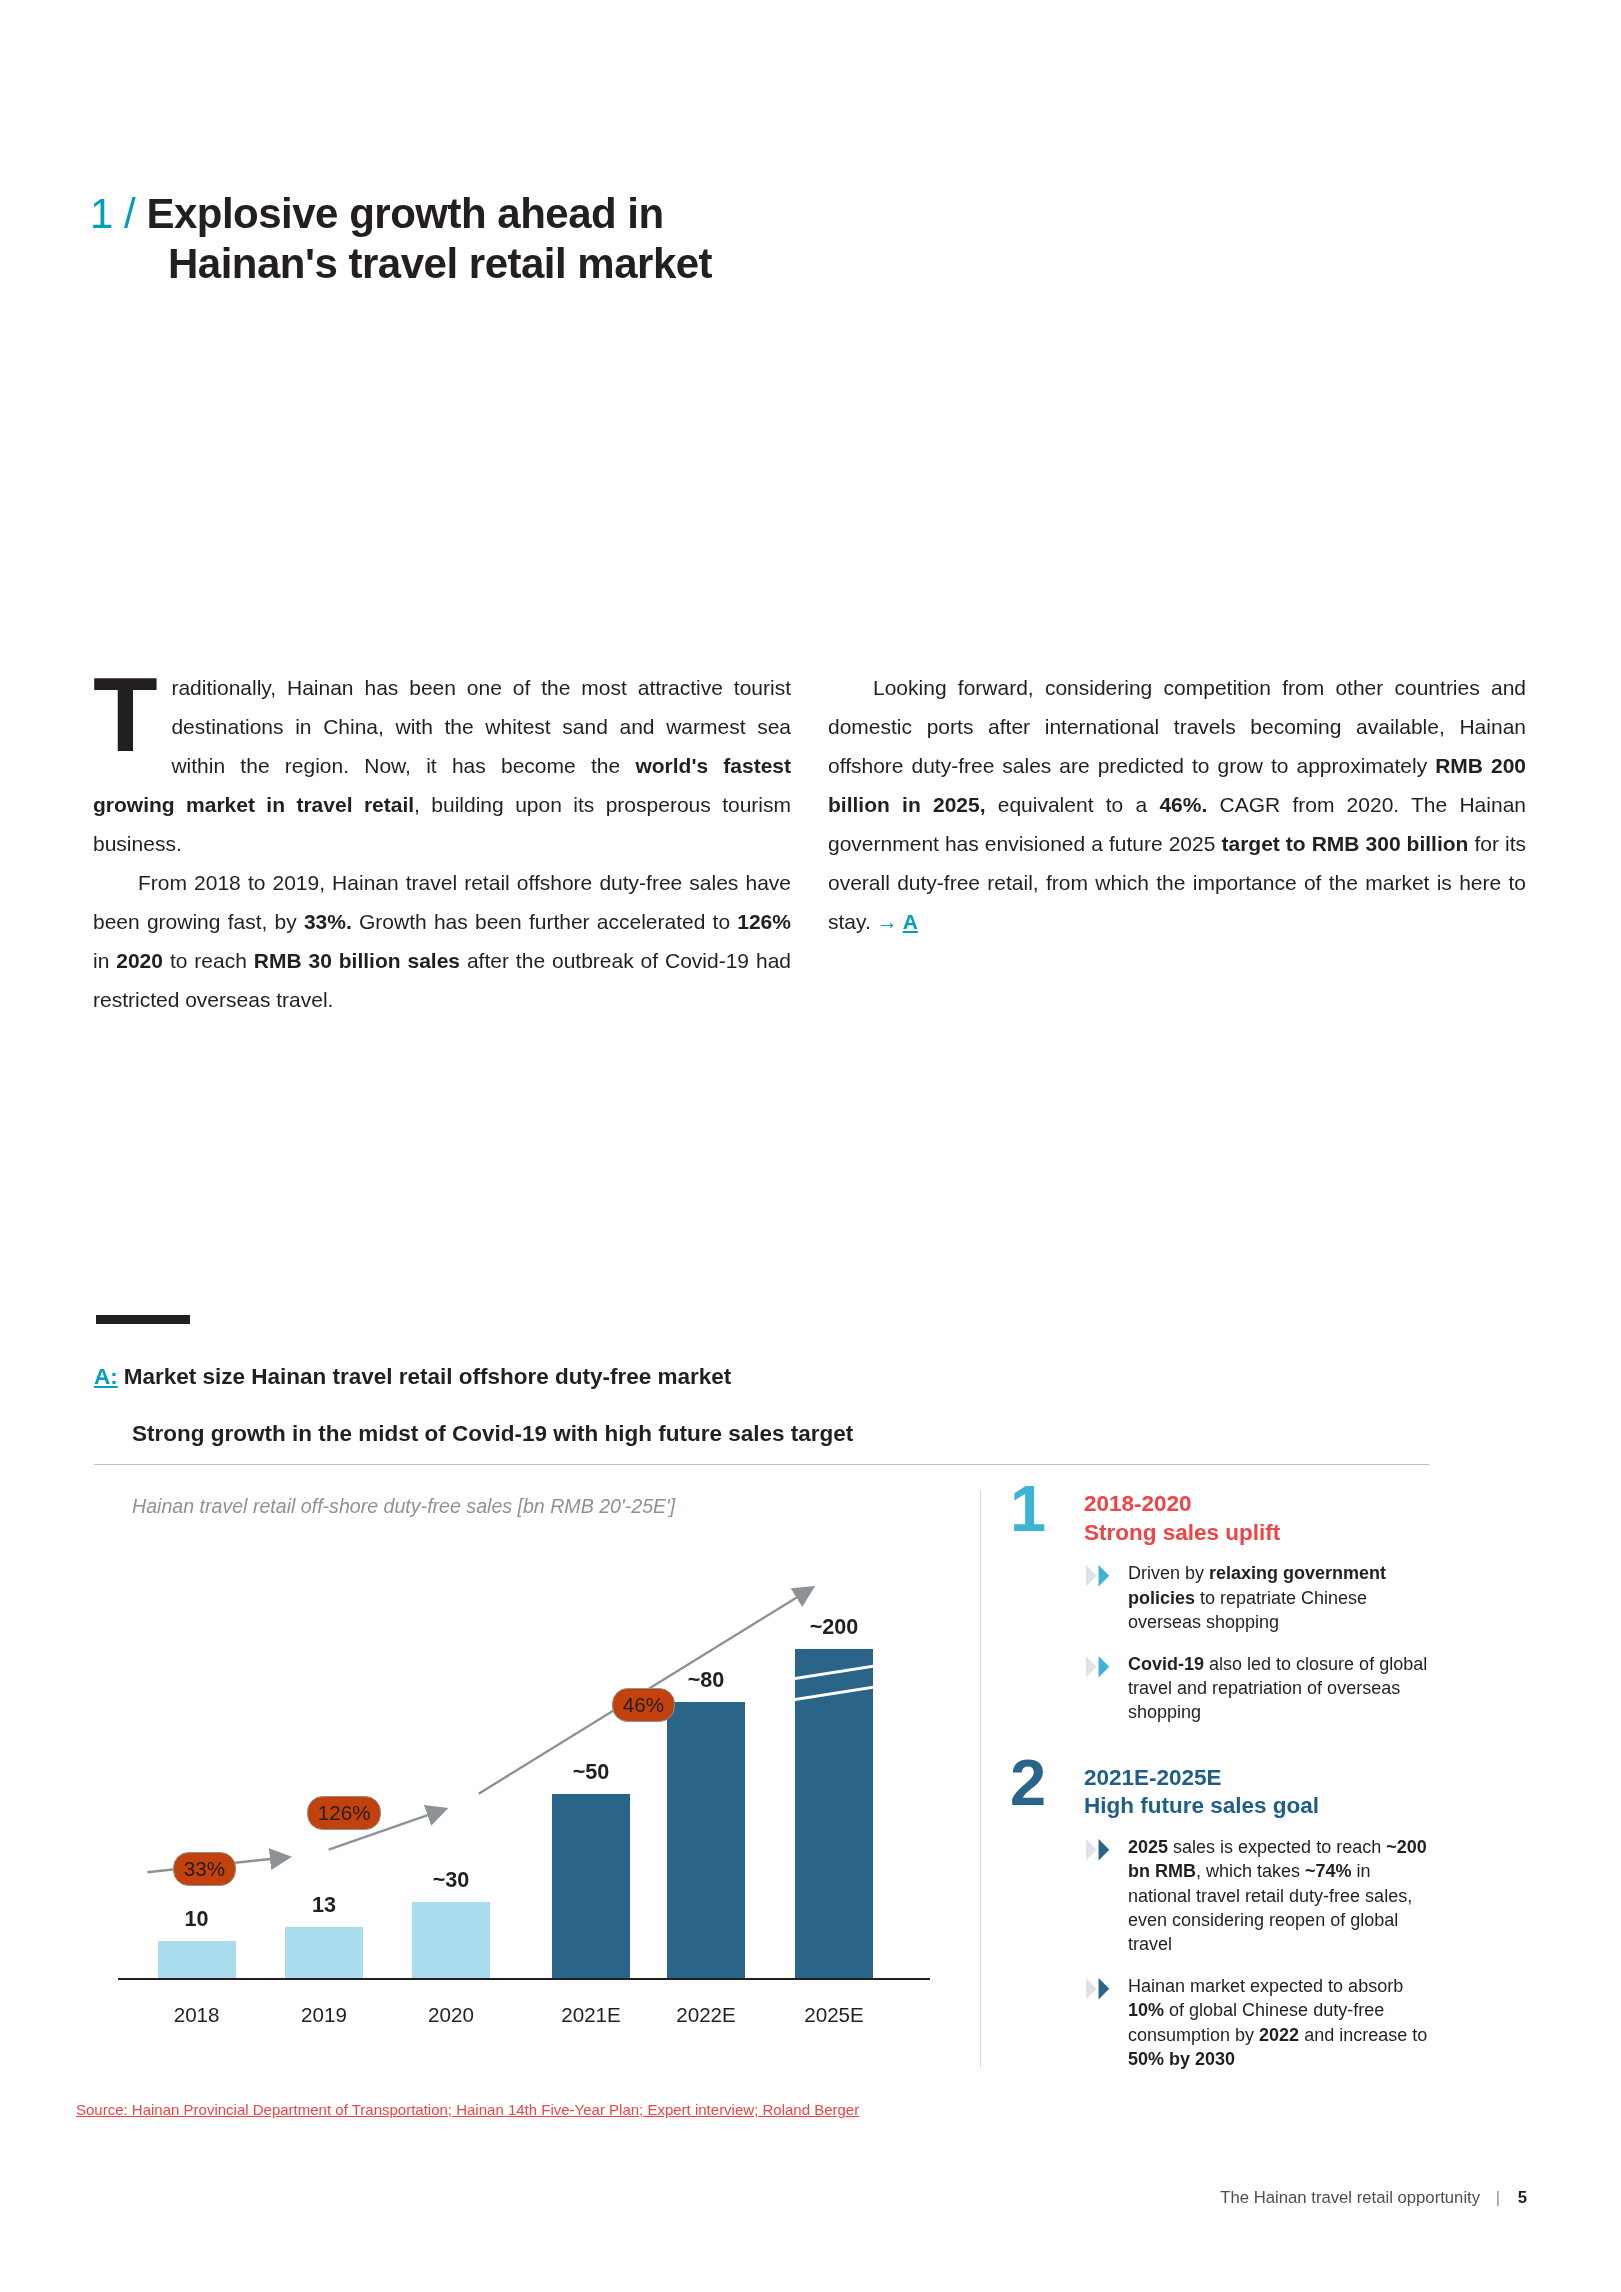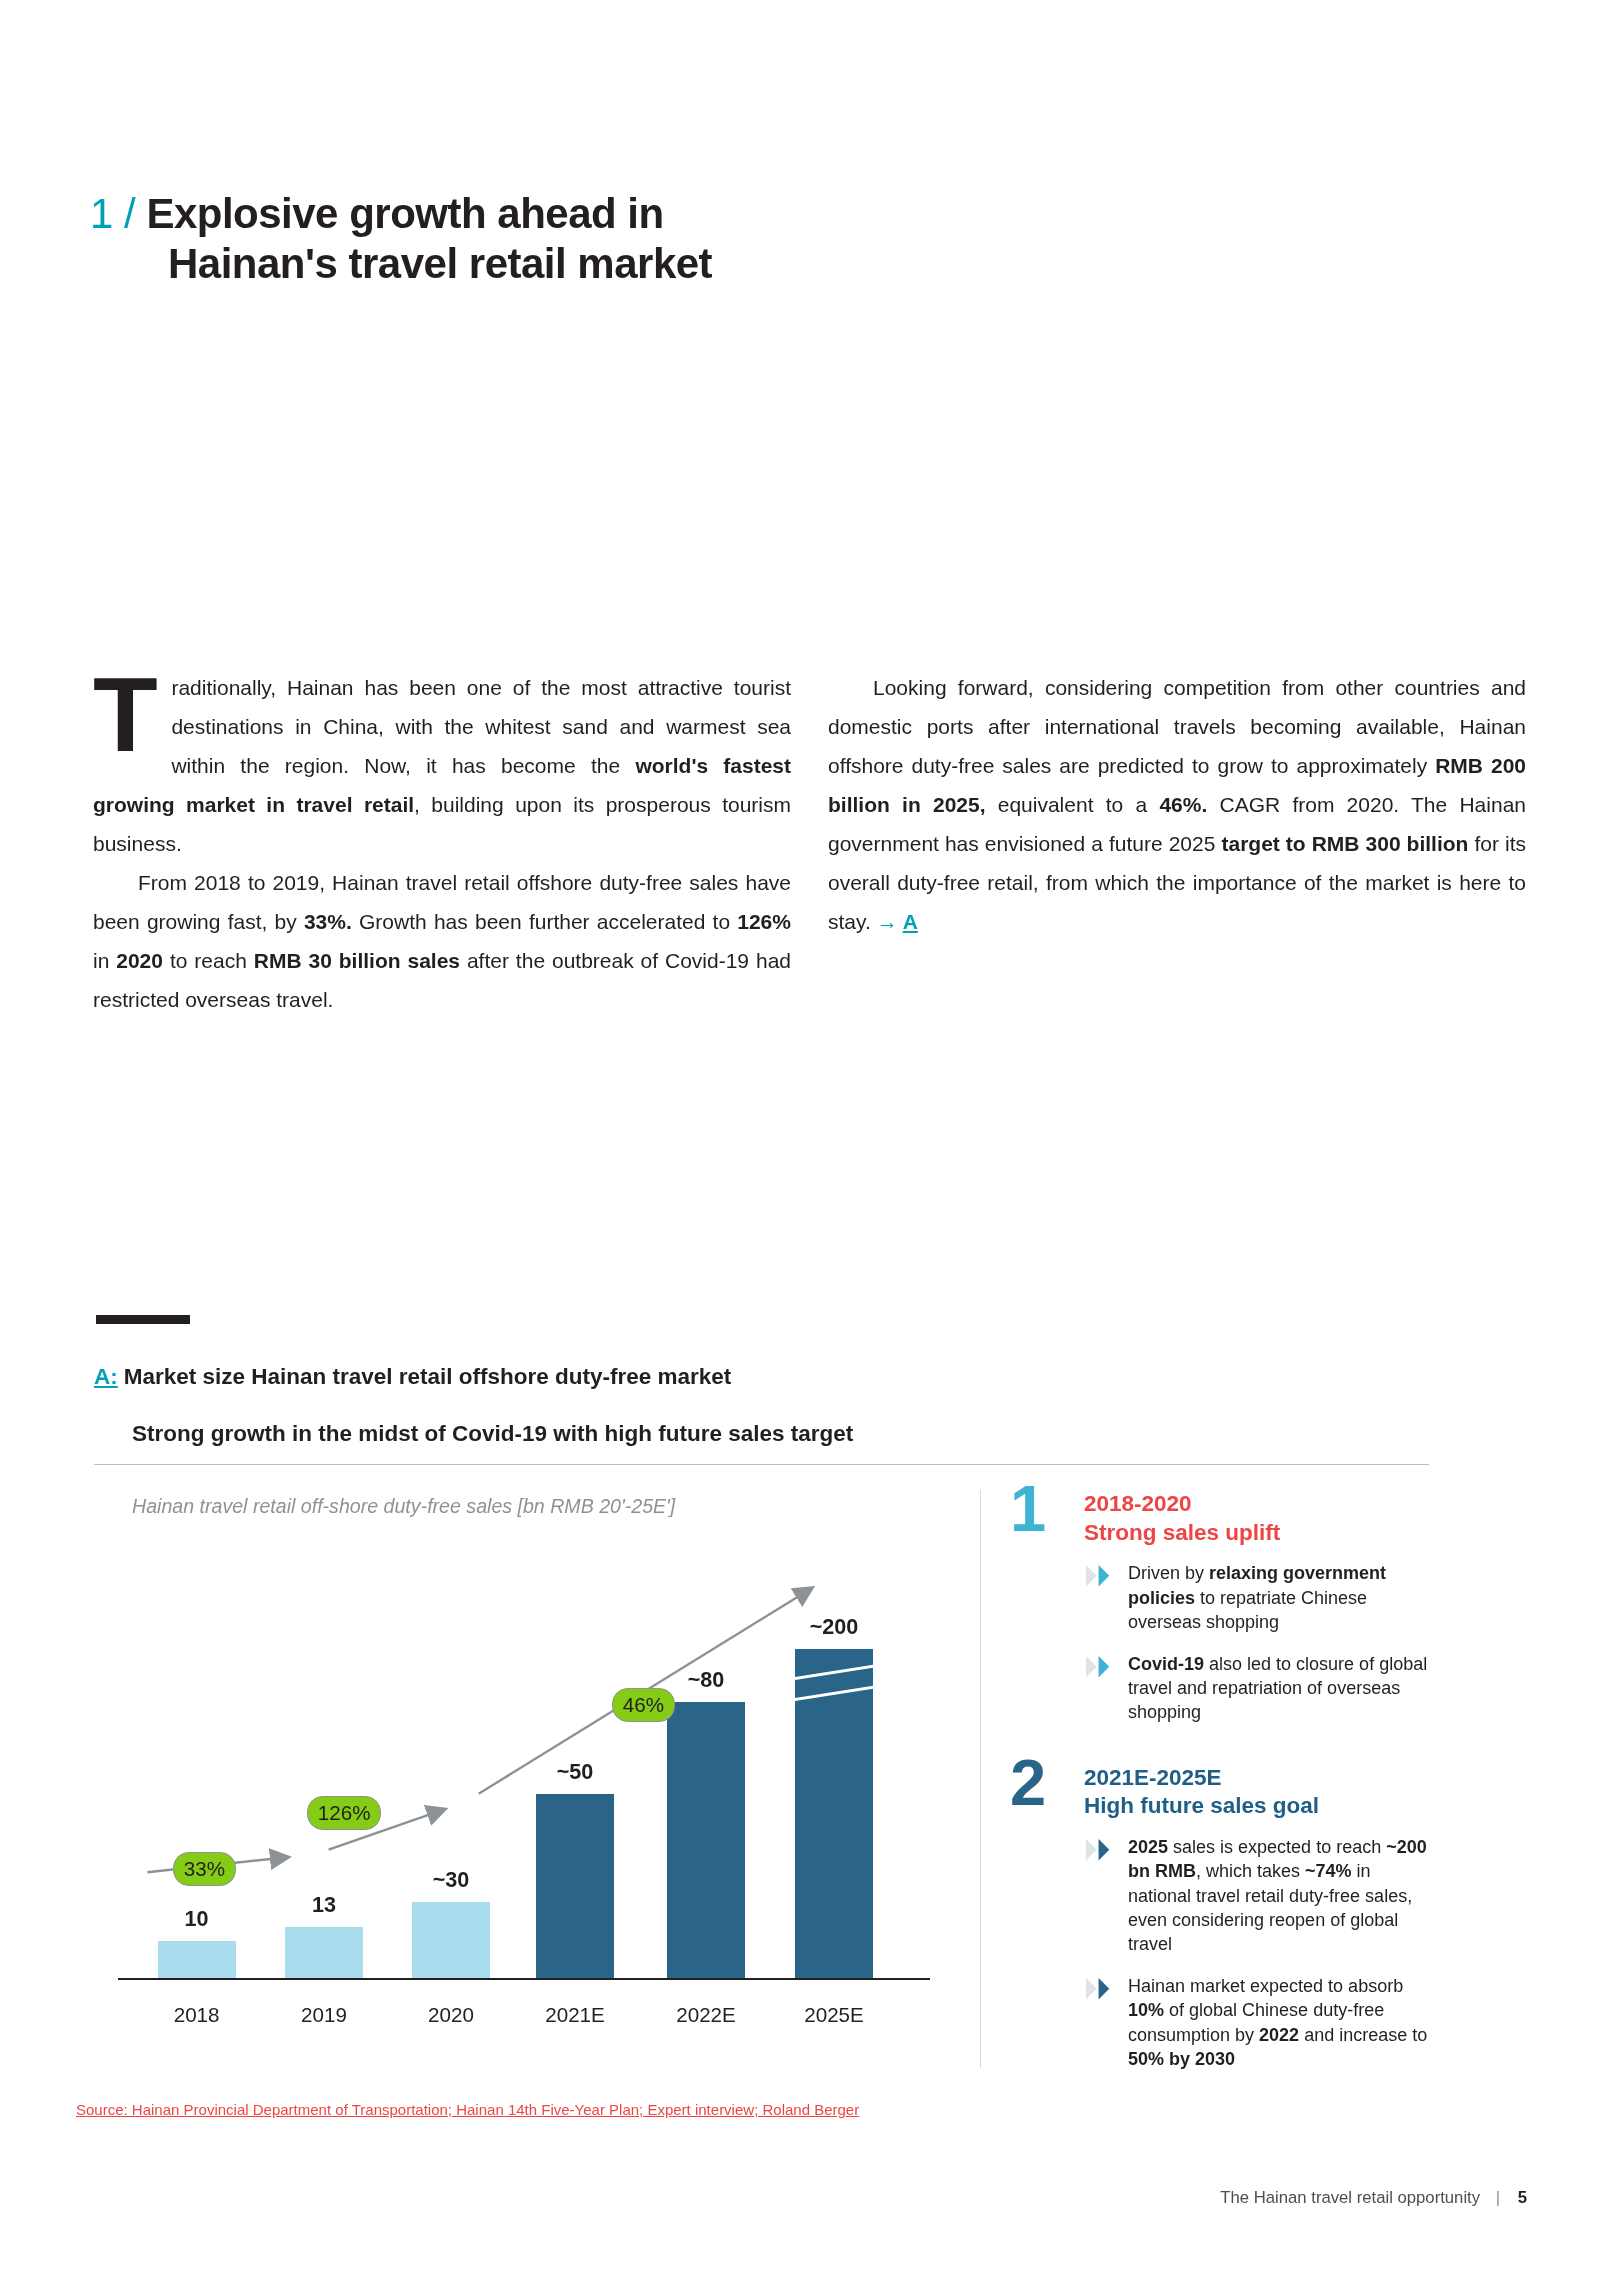--- a/index.html
+++ b/index.html
@@ -54,21 +54,21 @@
   }
   .bar .cat{
     position:absolute;left:50%;transform:translateX(-50%);
     bottom:-49px;font-size:20.6px;color:#231f20;white-space:nowrap;
   }
   .brk{position:absolute;left:-3.9px;width:108%;height:2.9px;background:#ffffff;transform:rotate(-9deg);}
 
   
   .arrow-svg{position:absolute;left:0;top:0;width:833px;height:510px;pointer-events:none;}
   .pct{
-    position:absolute;background:#84cc16;border:1.5px solid #8d9296;border-radius:15.7px;
+    position:absolute;background:#c2410c;border:1.5px solid #8d9296;border-radius:15.7px;
     font-size:20.6px;color:#231f20;padding:3.9px 9.8px;white-space:nowrap;
   }
 
   .divider{position:absolute;left:980px;top:1490px;width:1px;height:578px;background:#d7dadc;}
 
   
   .panel{position:absolute;left:1010px;top:1490px;width:421px;}
   .sect{position:relative;margin-bottom:25.5px;}
   .signum{
     position:absolute;left:0;top:-13.7px;font-size:65px;font-weight:bold;line-height:1;
@@ -149,21 +149,21 @@
       <div class="val">13</div>
       <div class="cat">2019</div>
     </div>
 
     <div class="bar" style="left:272px;height:76px;">
       <div class="fill" style="background:#a9dcec;"></div>
       <div class="val">~30</div>
       <div class="cat">2020</div>
     </div>
 
-    <div class="bar" style="left:396px;height:184px;">
+    <div class="bar" style="left:412px;height:184px;">
       <div class="fill" style="background:#2a6489;"></div>
       <div class="val">~50</div>
       <div class="cat">2021E</div>
     </div>
 
     <div class="bar" style="left:527px;height:276px;">
       <div class="fill" style="background:#2a6489;"></div>
       <div class="val">~80</div>
       <div class="cat">2022E</div>
     </div>

